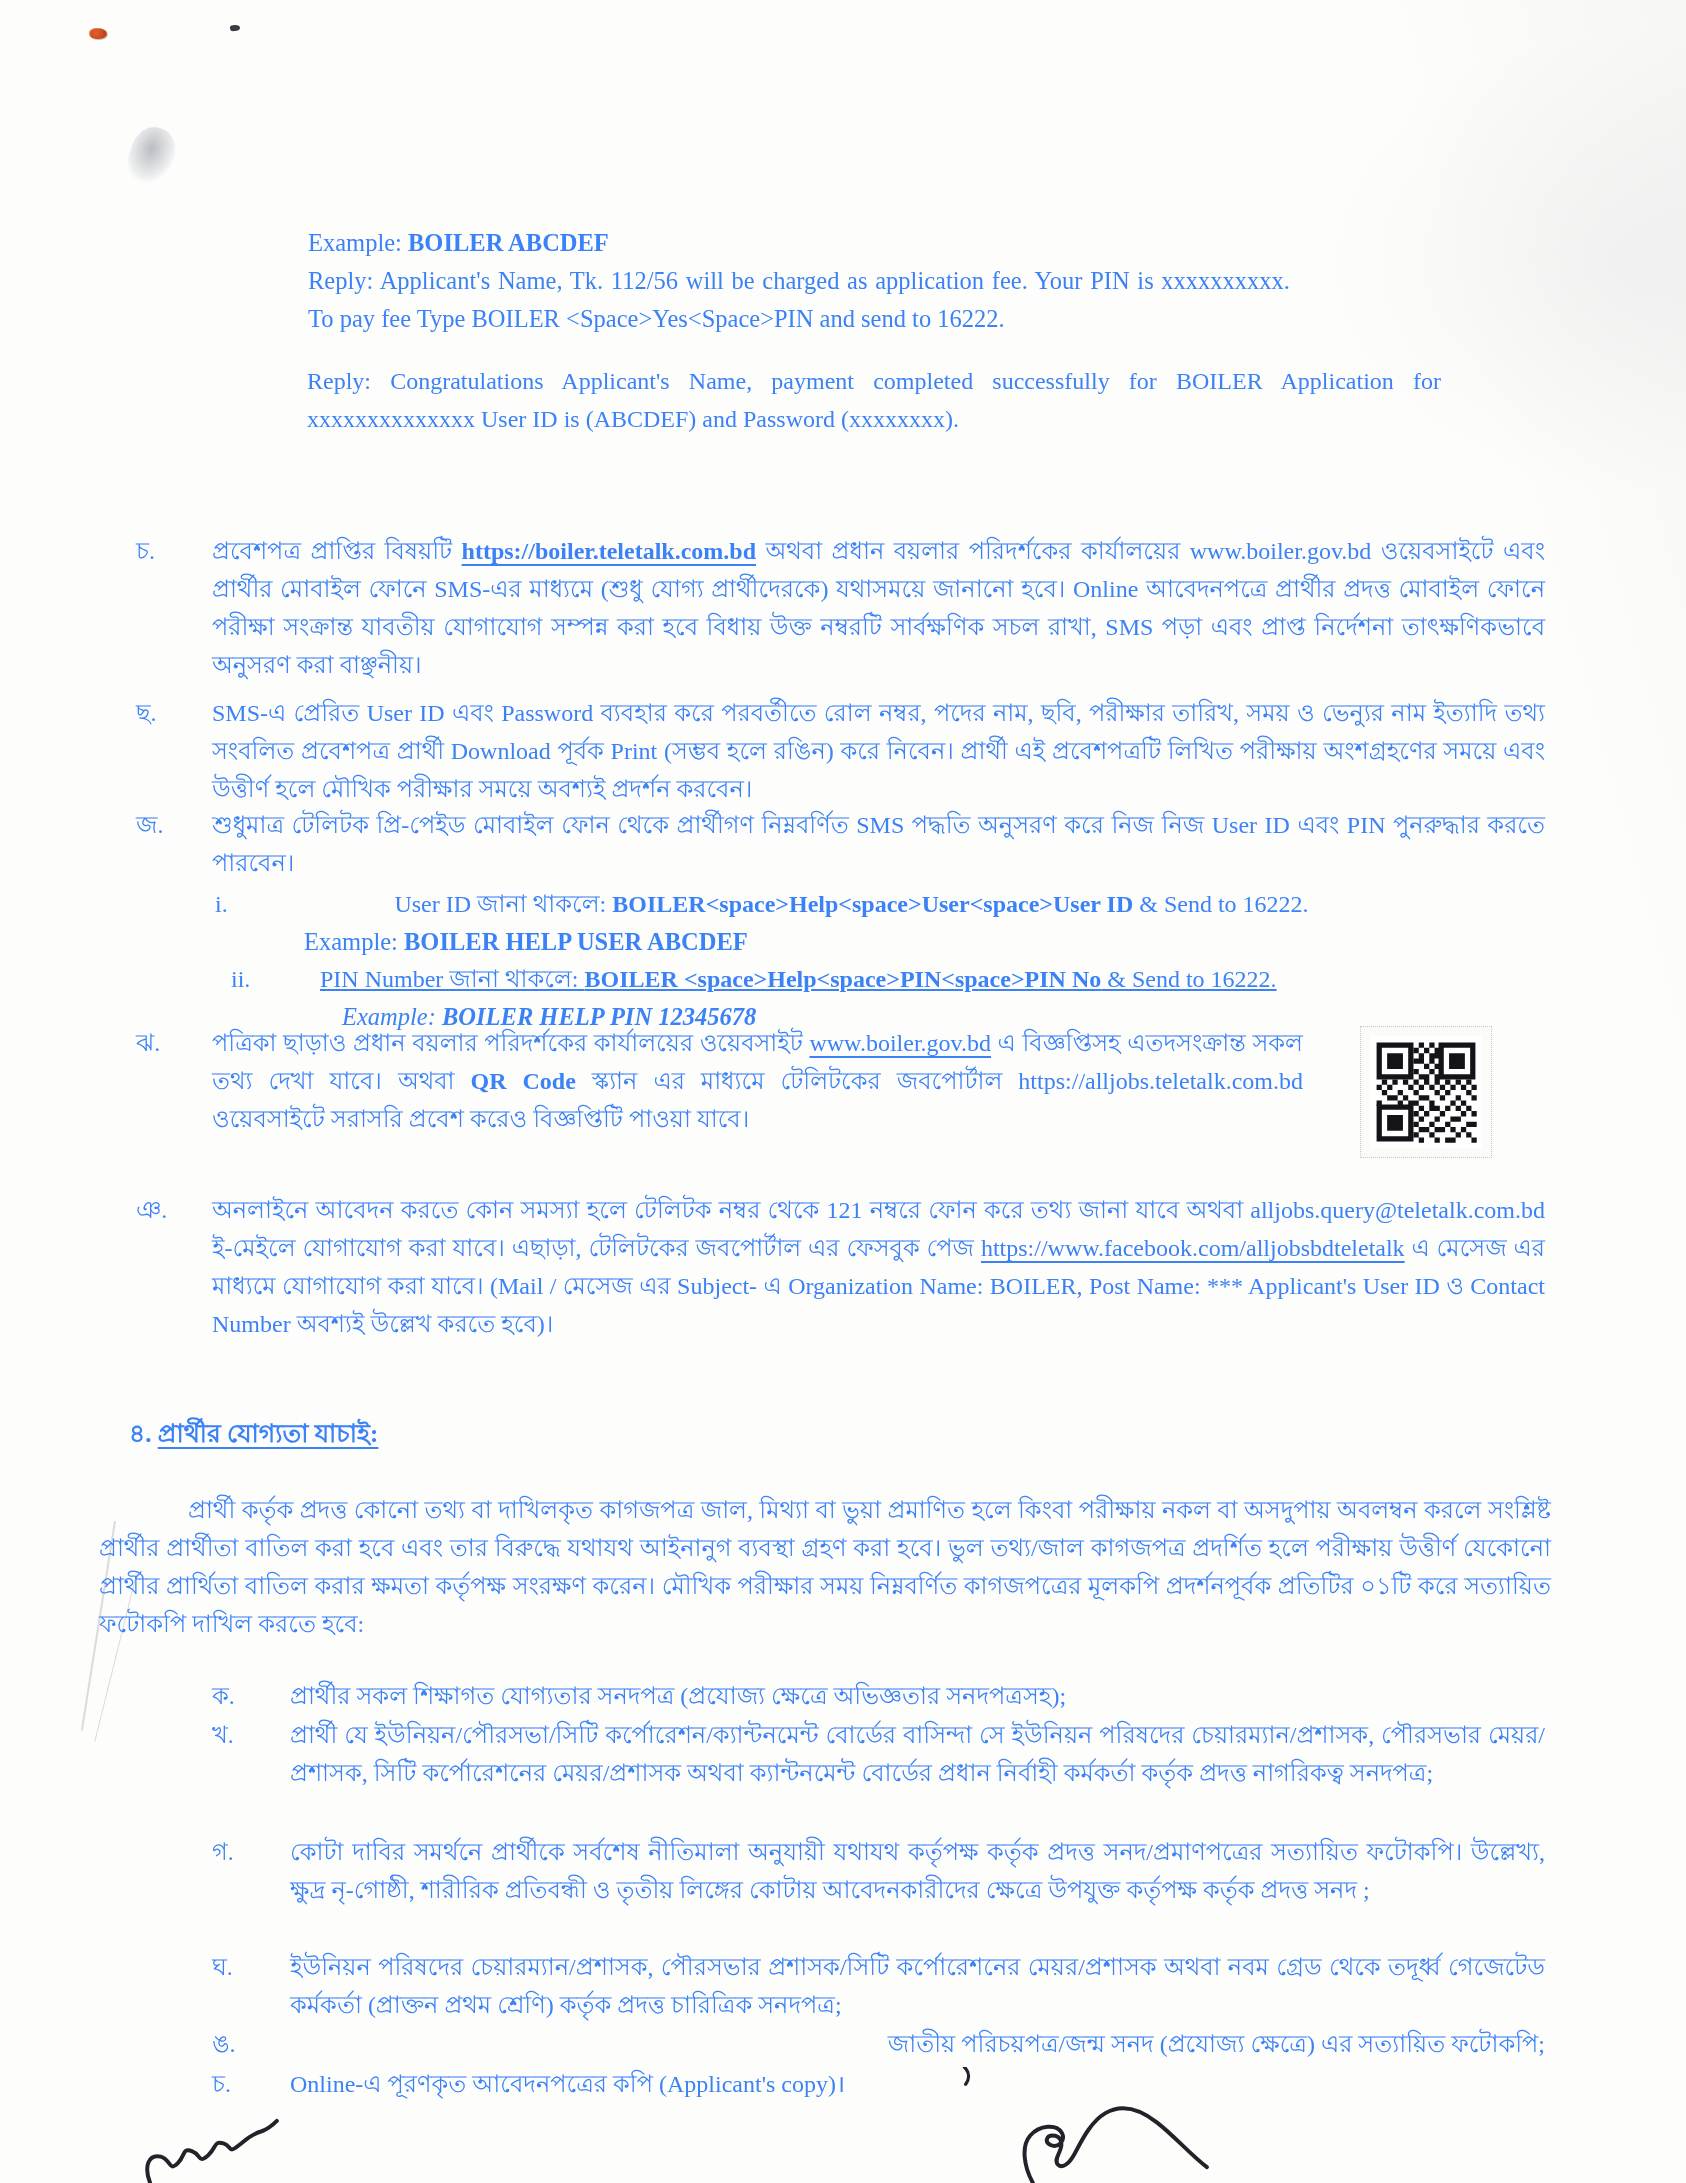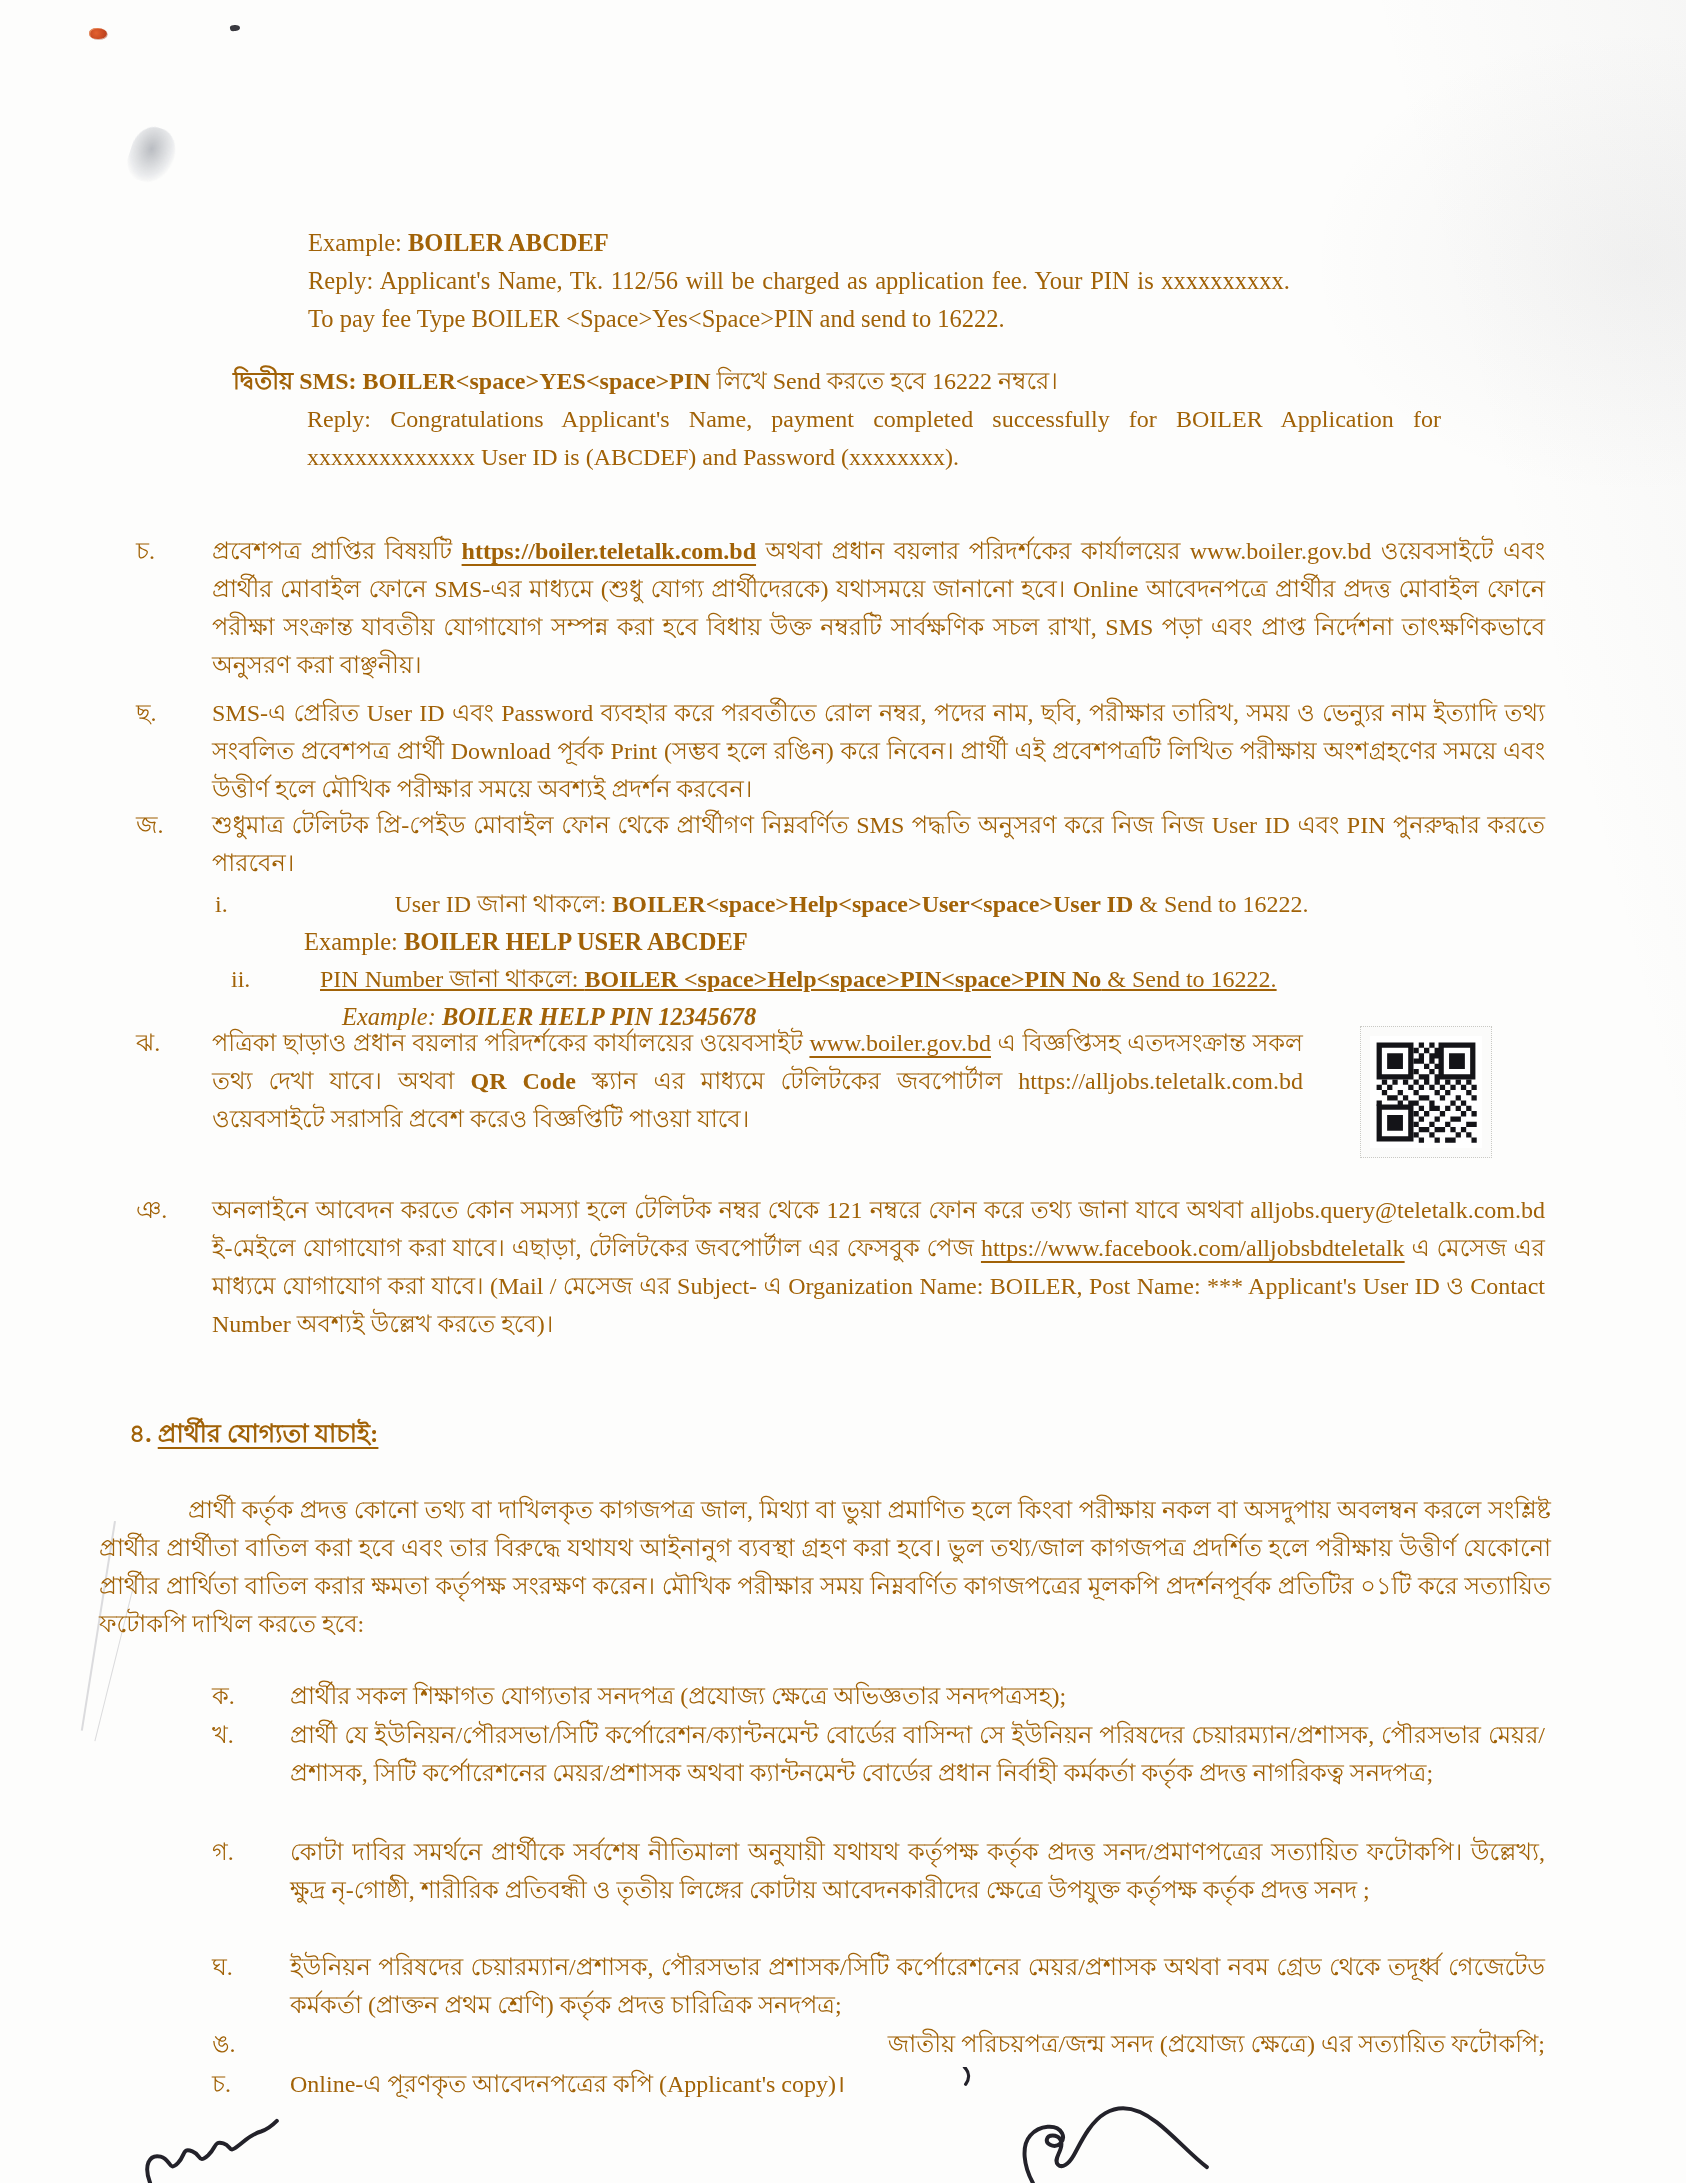--- a/index.html
+++ b/index.html
@@ -3,21 +3,21 @@
 <meta charset="utf-8">
 <style>
   html,body{margin:0;padding:0;background:#e8e8e8;}
   .page{
     position:relative;
     width:1687px;height:2183px;
     margin:0 auto;
     background:#fdfdfc;
     overflow:hidden;
     font-family:"Liberation Serif","DejaVu Serif",serif;
-    color:#a16207;
+    color:#3b82f6;
     font-size:24px;
     line-height:38px;
   }
   .scan-shade{
     position:absolute;inset:0;pointer-events:none;
     background:
       radial-gradient(ellipse 463px 331px at 97% 12%, rgba(120,120,125,0.07), transparent 70%),
       linear-gradient(255deg, rgba(120,120,125,0.05) 0%, transparent 14%);
   }
   .blk{position:absolute;}
@@ -72,21 +72,20 @@
   <div class="smudge"></div>
   <div class="pencil" style="left:114px;top:1521px;width:2px;height:212px;transform:rotate(9deg);"></div>
   <div class="pencil" style="left:136px;top:1574px;width:1.3px;height:172px;transform:rotate(14deg);"></div>
 
   <div class="blk ex-line" style="left:308px;top:224px;width:982px;">
     <div><span>Example: </span><span class="b">BOILER ABCDEF</span></div>
     <div class="jst">Reply: Applicant's Name, Tk. 112/56 will be charged as application fee. Your PIN is xxxxxxxxxx. To pay fee Type BOILER &lt;Space&gt;Yes&lt;Space&gt;PIN and send to 16222.</div>
   </div>
 
   <div class="blk" style="left:233px;top:362px;width:1224px;">
-    <div><span class="b">দ্বিতীয় SMS: BOILER&lt;space&gt;YES&lt;space&gt;PIN</span><span> লিখে Send করতে হবে 16222 নম্বরে।</span></div>
     <div class="jst" style="padding-left:74px;width:1134px;">Reply: Congratulations Applicant's Name, payment completed successfully for BOILER Application for xxxxxxxxxxxxxx User ID is (ABCDEF) and Password (xxxxxxxx).</div>
   </div>
 
   <div class="blk row" style="left:136px;top:532px;width:1409px;">
     <span class="lab">চ.</span>
     <span class="body"><span>প্রবেশপত্র প্রাপ্তির বিষয়টি </span><span class="b u">https://boiler.teletalk.com.bd</span><span> অথবা প্রধান বয়লার পরিদর্শকের কার্যালয়ের www.boiler.gov.bd ওয়েবসাইটে এবং প্রার্থীর মোবাইল ফোনে SMS-এর মাধ্যমে (শুধু যোগ্য প্রার্থীদেরকে) যথাসময়ে জানানো হবে। Online আবেদনপত্রে প্রার্থীর প্রদত্ত মোবাইল ফোনে পরীক্ষা সংক্রান্ত যাবতীয় যোগাযোগ সম্পন্ন করা হবে বিধায় উক্ত নম্বরটি সার্বক্ষণিক সচল রাখা, SMS পড়া এবং প্রাপ্ত নির্দেশনা তাৎক্ষণিকভাবে অনুসরণ করা বাঞ্ছনীয়।</span></span>
   </div>
 
   <div class="blk row" style="left:136px;top:694px;width:1409px;">
     <span class="lab">ছ.</span>

